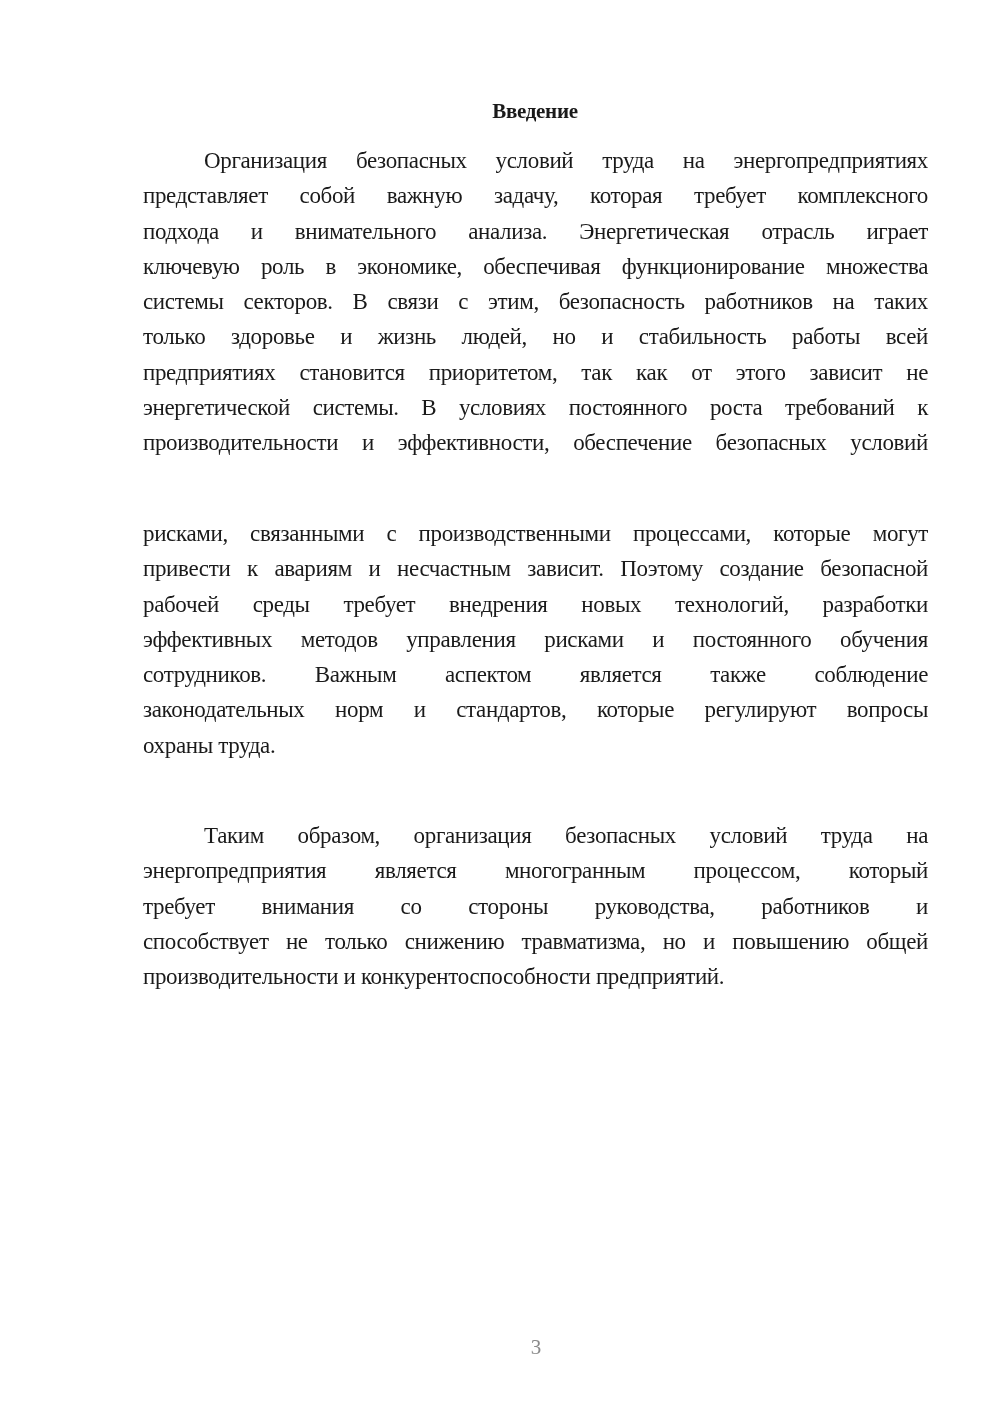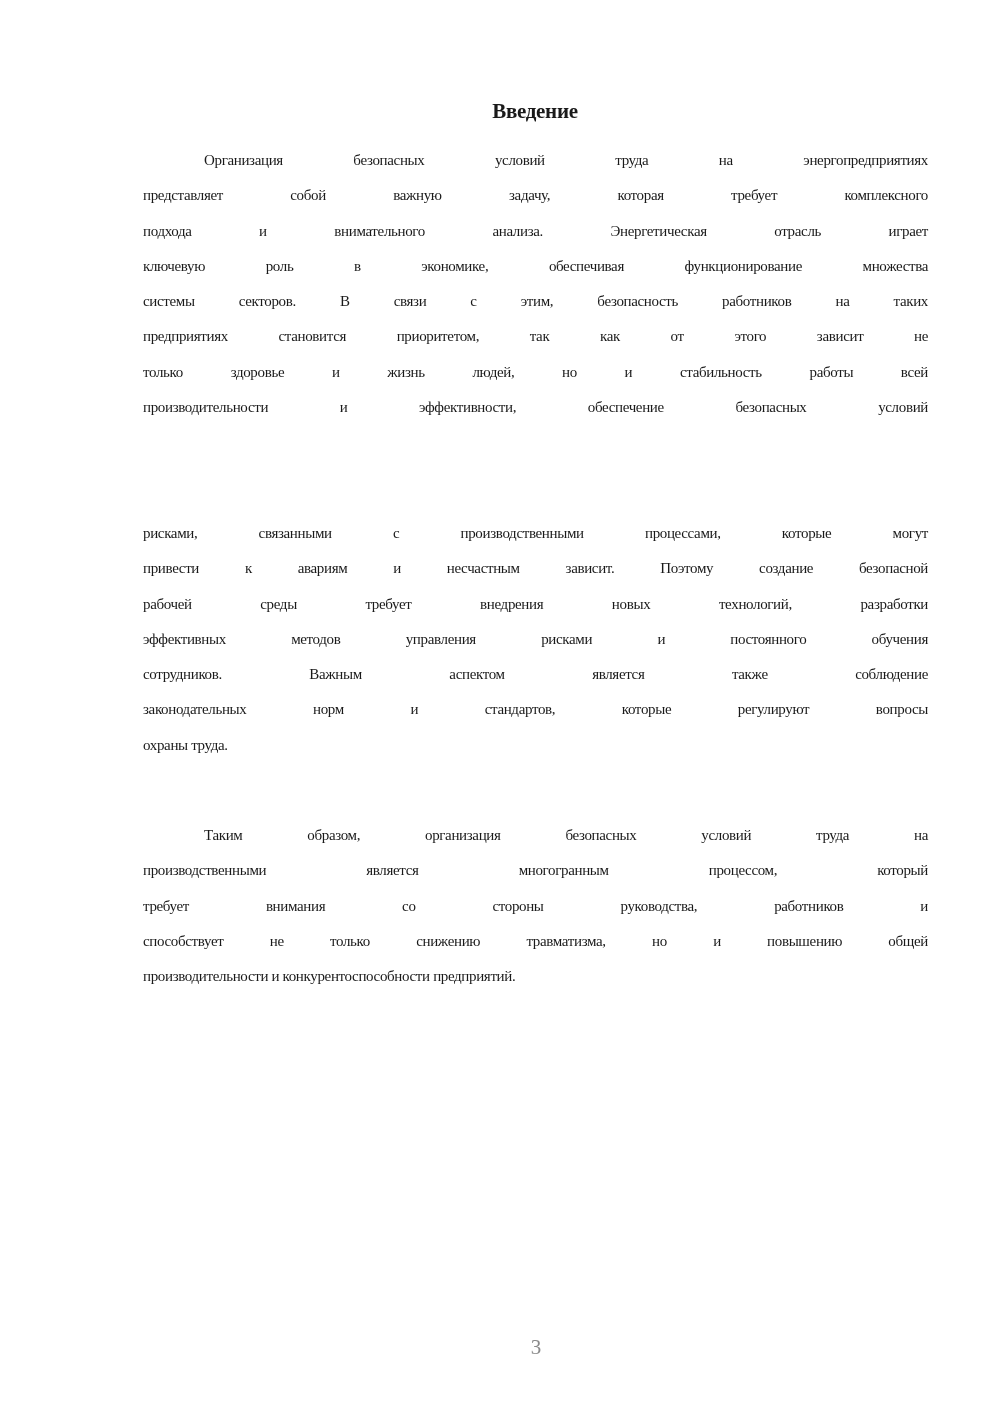--- a/index.html
+++ b/index.html
@@ -35,21 +35,21 @@
     }
     .para {
       position: absolute;
       left: 143px;
       width: 785px;
     }
     .line {
       display: block;
       height: 35.3px;
       line-height: 35.3px;
-      font-size: 15px;
+      font-size: 23px;
       white-space: nowrap;
       text-align: justify;
       text-align-last: justify;
       letter-spacing: -0.35px;
     }
     .line.first {
       padding-left: 61px;
     }
     .line.last {
       text-align-last: left;
@@ -74,38 +74,39 @@
 <div class="page">
 
   <div class="heading">Введение</div>
 
   <div class="para" id="p1">
     <span class="line first">Организация безопасных условий труда на энергопредприятиях</span>
     <span class="line">представляет собой важную задачу, которая требует комплексного</span>
     <span class="line">подхода и внимательного анализа. Энергетическая отрасль играет</span>
     <span class="line">ключевую роль в экономике, обеспечивая функционирование множества</span>
     <span class="line">системы секторов. В связи с этим, безопасность работников на таких</span>
+    <span class="line">только здоровье и жизнь людей, но и стабильность работы всей</span>
     <span class="line">предприятиях становится приоритетом, так как от этого зависит не</span>
-    <span class="line">только здоровье и жизнь людей, но и стабильность работы всей</span>
+    <span class="line">энергетической системы. В условиях постоянного роста требований к</span>
     <span class="line">производительности и эффективности, обеспечение безопасных условий</span>
   </div>
 
   <div class="para" id="p2">
     <span class="line">рисками, связанными с производственными процессами, которые могут</span>
     <span class="line">привести к авариям и несчастным зависит. Поэтому создание безопасной</span>
     <span class="line">рабочей среды требует внедрения новых технологий, разработки</span>
     <span class="line">эффективных методов управления рисками и постоянного обучения</span>
     <span class="line">сотрудников. Важным аспектом является также соблюдение</span>
     <span class="line">законодательных норм и стандартов, которые регулируют вопросы</span>
     <span class="line last">охраны труда.</span>
   </div>
 
   <div class="para" id="p3">
     <span class="line first">Таким образом, организация безопасных условий труда на</span>
-    <span class="line">производственными является многогранным процессом, который</span>
+    <span class="line">энергопредприятия является многогранным процессом, который</span>
     <span class="line">требует внимания со стороны руководства, работников и</span>
     <span class="line">способствует не только снижению травматизма, но и повышению общей</span>
     <span class="line last">производительности и конкурентоспособности предприятий.</span>
   </div>
 
   <div class="page-number">3</div>
 
 </div>
 
 </body></html>

